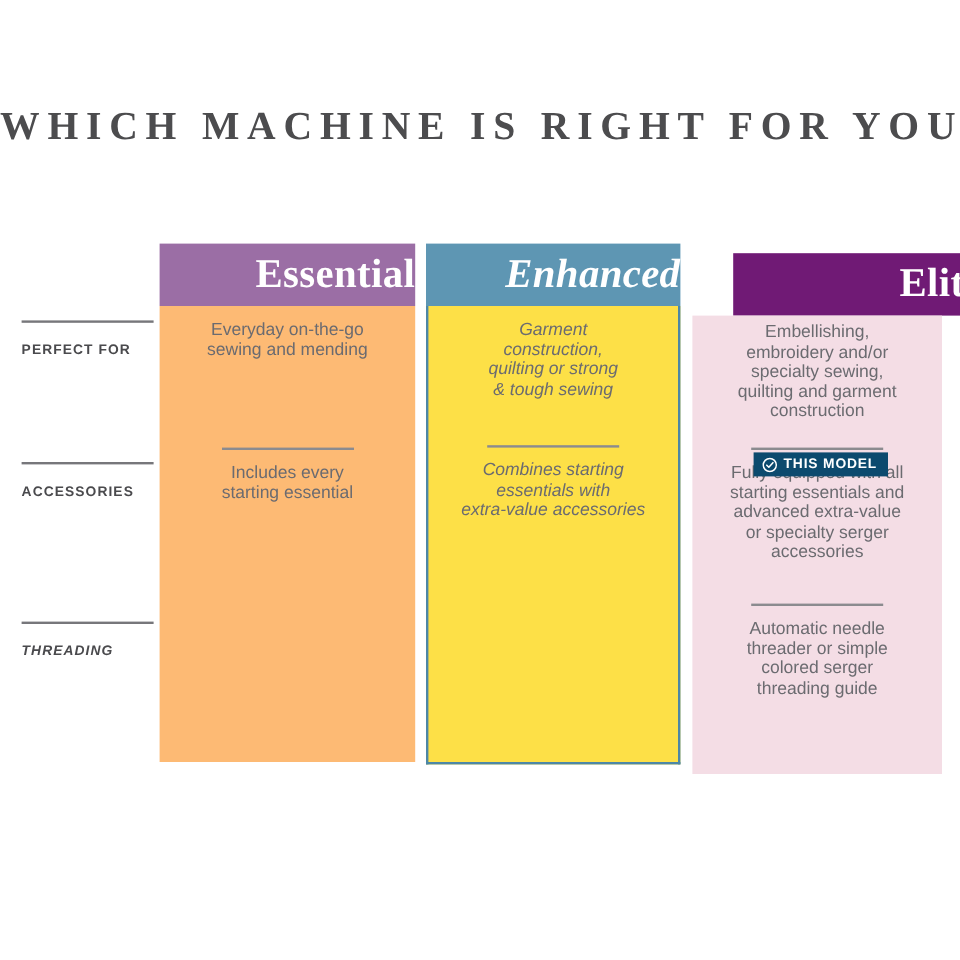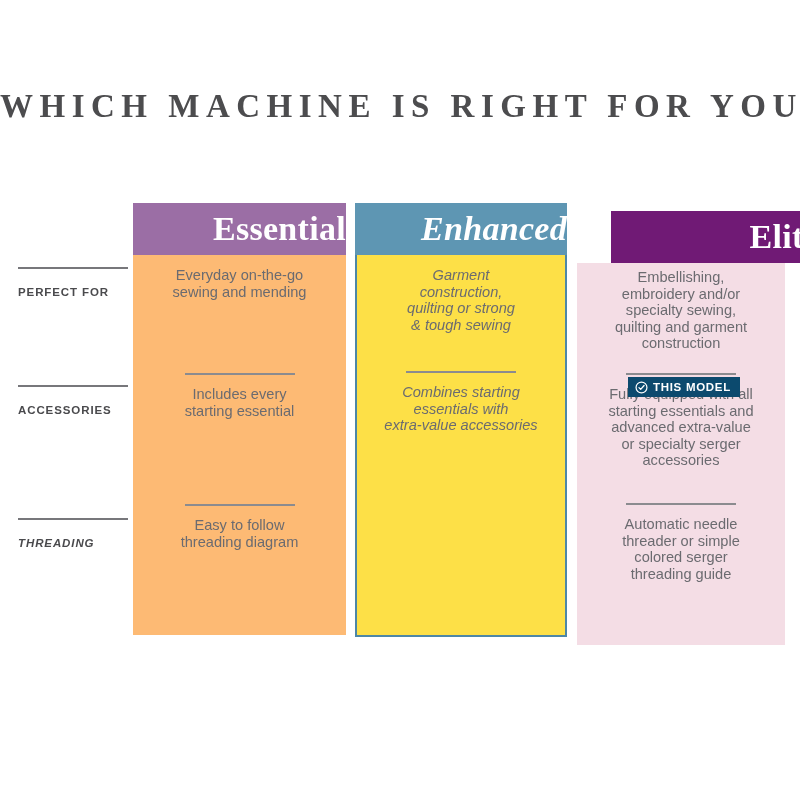--- a/index.html
+++ b/index.html
@@ -233,24 +233,20 @@
       <div class="head">Essential</div>
       <div class="body">
         <div class="cell k0 first">
 
           <div class="ctext">Everyday on-the-go<br>sewing and mending</div>
         </div>
         <div class="cell k1">
           <div class="divider"></div>
           <div class="ctext">Includes every<br>starting essential</div>
         </div>
-        <div class="cell k2">
-          <div class="divider"></div>
-          <div class="ctext">Easy to follow<br>threading diagram</div>
-        </div>
       </div>
     </div>
 
     <div class="col c2">
       <div class="head">Enhanced</div>
       <div class="body">
         <div class="cell k0 first">
 
           <div class="ctext">Garment<br>construction,<br>quilting or strong<br>&amp; tough sewing</div>
         </div>

